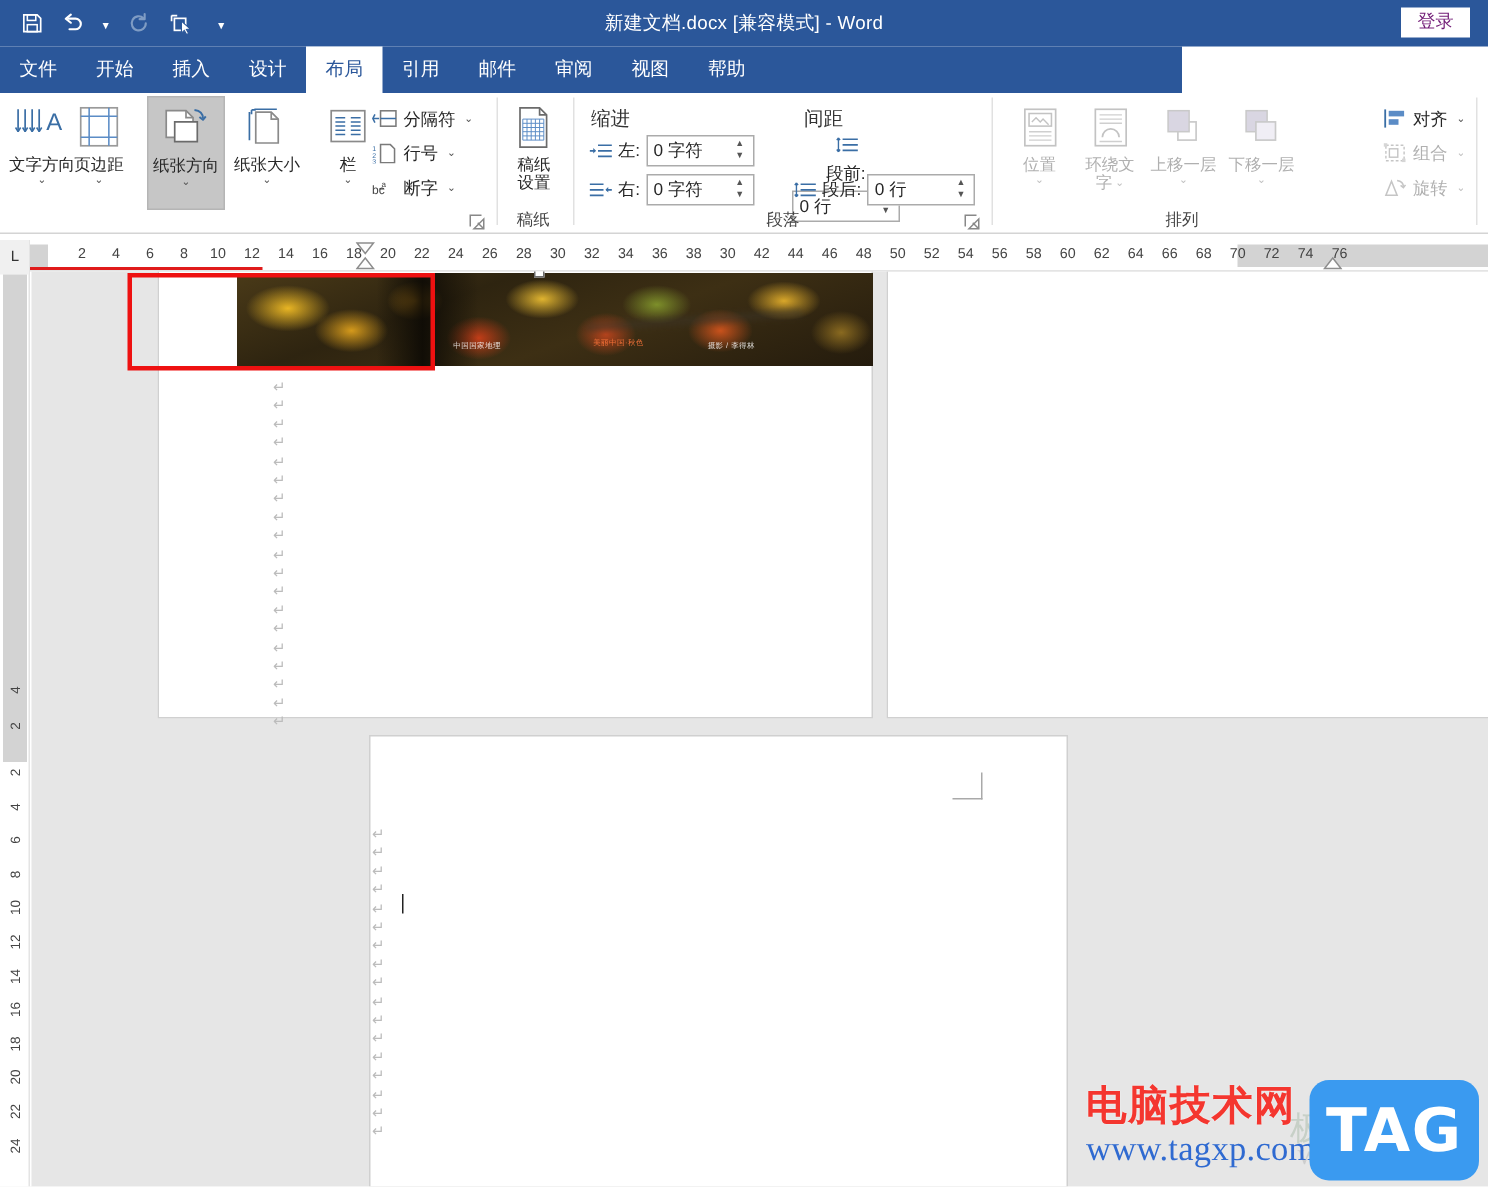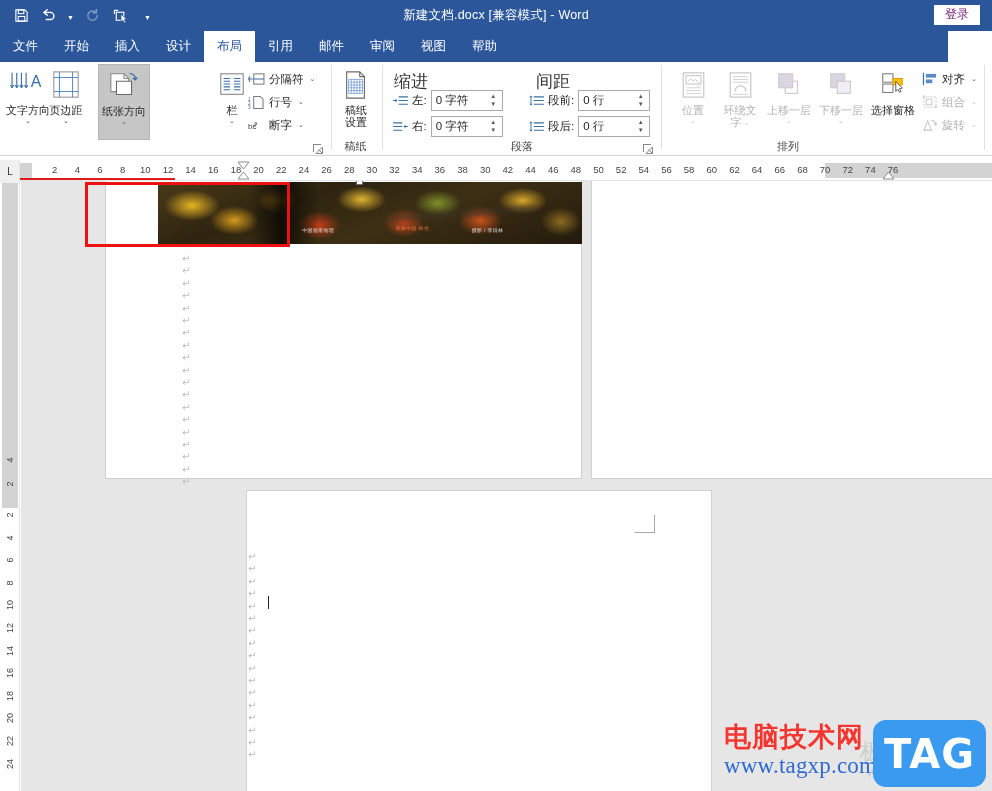--- a/index.html
+++ b/index.html
@@ -33,21 +33,21 @@
     color: #ffffff; font-size: 12.5px; letter-spacing: .2px;
   }
   .signin {
     position: absolute; right: 12px; top: 5px;
     background: #ffffff; color: #701a75;
     font-size: 12px; padding: 3px 11px 4px; line-height: 13px;
   }
 
   
   .tabstrip {
-    position: absolute; left: 0; top: 31px; width: 948px; height: 31px;
+    position: absolute; left: 0; top: 31px; width: 788px; height: 31px;
     background: #2b579a;
   }
   .tabs { position: absolute; left: 0; top: 0; height: 31px; display: flex; align-items: stretch; }
   .tab {
     display: flex; align-items: center; padding: 0 13px;
     color: #ffffff; font-size: 12.5px; white-space: nowrap;
   }
   .tab.active { background: #ffffff; color: #2b579a; }
   .tellme {
     display: flex; align-items: center; gap: 6px; padding: 0 10px 0 14px;
@@ -87,21 +87,21 @@
   .smallbtn {
     position: absolute; height: 22px; display: flex; align-items: center; gap: 4px;
     font-size: 11.5px; color: #262626; white-space: nowrap;
   }
   .smallbtn .si { width: 17px; height: 17px; display: flex; align-items: center; justify-content: center; }
   .smallbtn .sc { font-size: 7px; color: #555; margin-left: 2px; }
   .smallbtn.dis { color: #b0b0b0; }
   .smallbtn.dis .sc { color: #c0c0c0; }
 
   
-  .ptitle { position: absolute; font-size: 17px; color: #333; }
+  .ptitle { position: absolute; font-size: 13px; color: #333; }
   .prow { position: absolute; display: flex; align-items: center; gap: 4px; }
   .prow .pi { width: 16px; height: 14px; display: flex; align-items: center; justify-content: center; }
   .prow .plab { font-size: 11.5px; color: #262626; white-space: nowrap; }
   .spin {
     width: 72px; height: 21px; border: 1px solid #ababab; background: #fff;
     display: flex; align-items: center; position: relative;
   }
   .spin input {
     border: 0; outline: 0; width: 54px; height: 17px; padding-left: 4px;
     font-family: inherit; font-size: 11.5px; color: #262626; background: transparent;
@@ -338,20 +338,32 @@
             <path d="M18 4v5h5" fill="none" stroke="#8a8a8a" stroke-width="1.2"></path>
             <path d="M10 12h16v14H10z" fill="#fff" stroke="#6b6b6b" stroke-width="1.2"></path>
             <path d="M24 3.5c4 .5 6 3 6 6" fill="none" stroke="#3a6ea5" stroke-width="1.4"></path>
             <path d="M27.5 8.5 30 10.5 32 8" fill="none" stroke="#3a6ea5" stroke-width="1.4" stroke-linejoin="round"></path>
           </svg>
         </div>
         <div class="bl">纸张方向</div>
         <div class="dc">⌄</div>
       </div>
 
+      <div class="bigbtn" style="left:152px;">
+        <div class="bi">
+          <svg width="30" height="30" viewBox="0 0 32 32">
+            <path d="M8 5h11l5 5v17H8z" fill="#fff" stroke="#8a8a8a" stroke-width="1.2"></path>
+            <path d="M19 5v5h5" fill="none" stroke="#8a8a8a" stroke-width="1.2"></path>
+            <path d="M5 3.5h3M5 3.5v3M5 27.5h-0M3.5 5v20" stroke="#3a6ea5" stroke-width="1.2" fill="none"></path>
+            <path d="M7 3h16" stroke="#3a6ea5" stroke-width="1.2" fill="none"></path>
+          </svg>
+        </div>
+        <div class="bl">纸张大小</div>
+        <div class="dc">⌄</div>
+      </div>
 
       <div class="bigbtn" style="left:206px;">
         <div class="bi">
           <svg width="28" height="28" viewBox="0 0 30 30">
             <rect x="3" y="3" width="24" height="22" fill="none" stroke="#8a8a8a" stroke-width="1.2"></rect>
             <path d="M6 8h7M6 11h7M6 14h7M6 17h7M6 20h7M17 8h7M17 11h7M17 14h7M17 17h7M17 20h7" stroke="#3a6ea5" stroke-width="1.1" fill="none"></path>
           </svg>
         </div>
         <div class="bl">栏</div>
         <div class="dc">⌄</div>
@@ -453,21 +465,21 @@
         <div class="plab">右:</div>
         <div class="spin">
           <input type="text" value="0 字符" style="">
           <div class="arrows">
               <span>▲</span>
               <span>▼</span>
             </div>
         </div>
       </div>
 
-      <div class="prow" style="left:144px; top:28px;">
+      <div class="prow" style="left:144px; top:28px;flex-direction:column;">
         <div class="pi">
           <svg width="15" height="12" viewBox="0 0 16 13">
               <path d="M5 2h11M5 6h11M5 10h11" stroke="#3a6ea5" stroke-width="1.2" fill="none"></path>
               <path d="M2 1v10M2 1 0.8 2.6M2 1 3.2 2.6M2 11 0.8 9.4M2 11 3.2 9.4" stroke="#3a6ea5" stroke-width="1" fill="none"></path>
             </svg>
         </div>
         <div class="plab">段前:</div>
         <div class="spin">
           <input type="text" value="0 行" style="">
           <div class="arrows">
@@ -550,31 +562,20 @@
         <div class="bi">
           <svg width="30" height="28" viewBox="0 0 32 30">
             <rect x="5" y="3" width="15" height="15" fill="#d9d6e2" stroke="#c9c9c9" stroke-width="1.1"></rect>
             <rect x="12" y="11" width="14" height="13" fill="#f0eef5" stroke="#c9c9c9" stroke-width="1.2"></rect>
           </svg>
         </div>
         <div class="bl" style="color:#b0b0b0">下移一层</div>
         <div class="dc" style="color:#c0c0c0">⌄</div>
       </div>
 
-      <div class="bigbtn" style="left:202px; width:56px;">
-        <div class="bi">
-          <svg width="30" height="28" viewBox="0 0 32 30">
-            <rect x="5" y="3" width="11" height="9" fill="#fff" stroke="#7a7a7a" stroke-width="1.1"></rect>
-            <rect x="5" y="14" width="11" height="9" fill="#fff" stroke="#7a7a7a" stroke-width="1.1"></rect>
-            <rect x="16" y="8" width="10" height="7" fill="#ffc000" stroke="#d9a100" stroke-width="1"></rect>
-            <path d="M19 11 19 22l2.2-2.4 1.7 3.3 1.7-.9-1.7-3.2 3-.4z" fill="#fff" stroke="#333" stroke-width=".8"></path>
-          </svg>
-        </div>
-        <div class="bl">选择窗格</div>
-      </div>
 
       <div class="smallbtn" style="left:258px; top:6px;">
         <div class="si">
           <svg width="16" height="14" viewBox="0 0 17 15">
               <path d="M1.5 1v13" stroke="#3a6ea5" stroke-width="1.3"></path>
               <rect x="4" y="2" width="11" height="4" fill="#5b8cc6"></rect>
               <rect x="4" y="8" width="7" height="4" fill="#5b8cc6"></rect>
             </svg>
         </div>
         <span>对齐</span>

